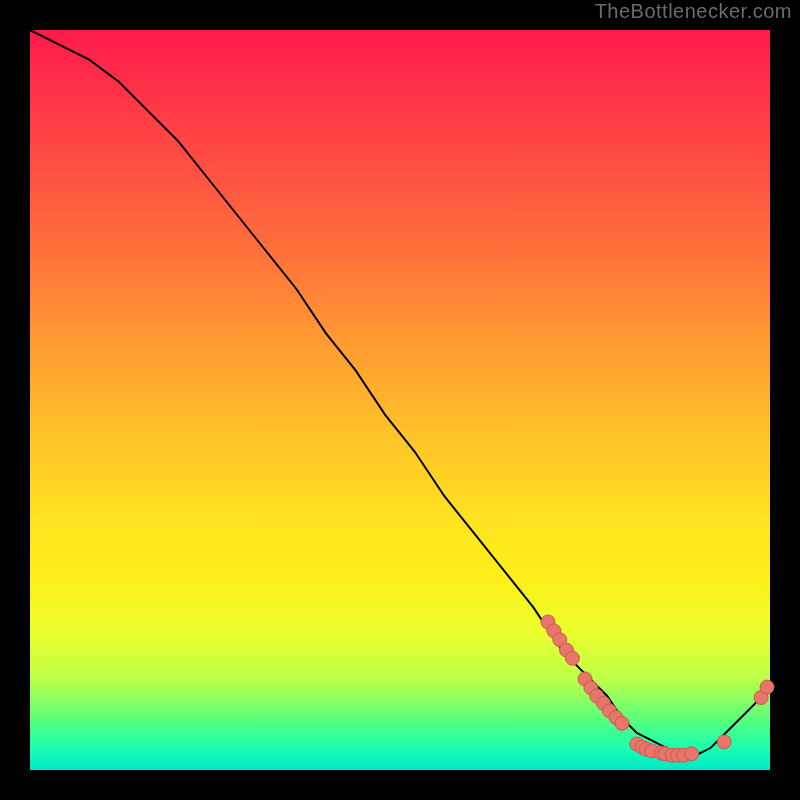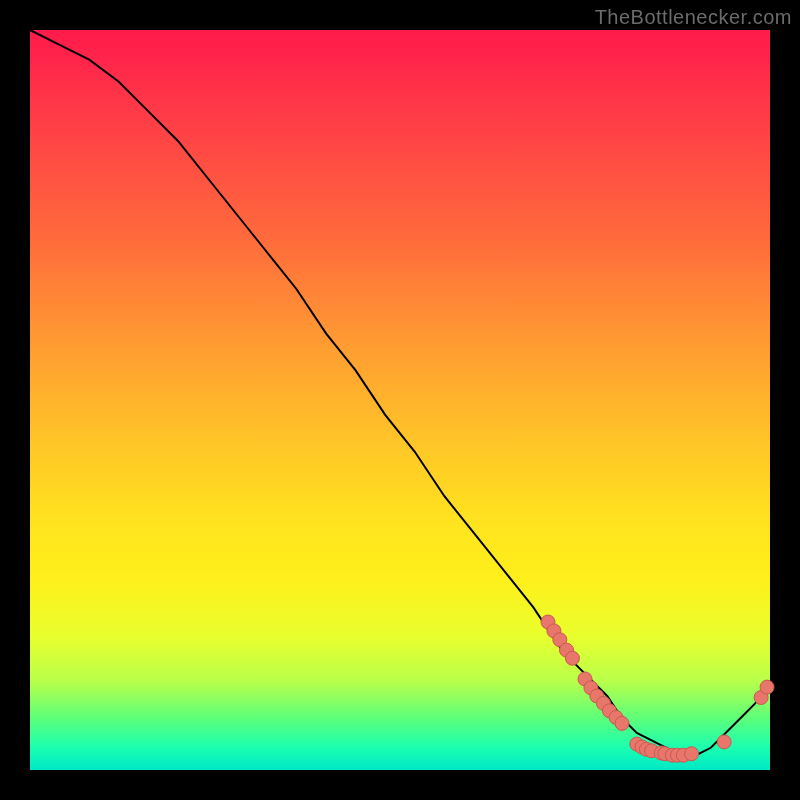--- a/index.html
+++ b/index.html
@@ -11,21 +11,21 @@
     overflow: hidden;
     font-family: Arial, Helvetica, sans-serif;
   }
   .stage {
     position: relative;
     width: 800px;
     height: 800px;
   }
   .watermark {
     position: absolute;
-    top: 6px;
+    top: 0;
     right: 8px;
     color: #6b6b6b;
     font-size: 20px;
     letter-spacing: 0.5px;
     z-index: 5;
     user-select: none;
   }
   .plot-area {
     position: absolute;
     left: 30px;

